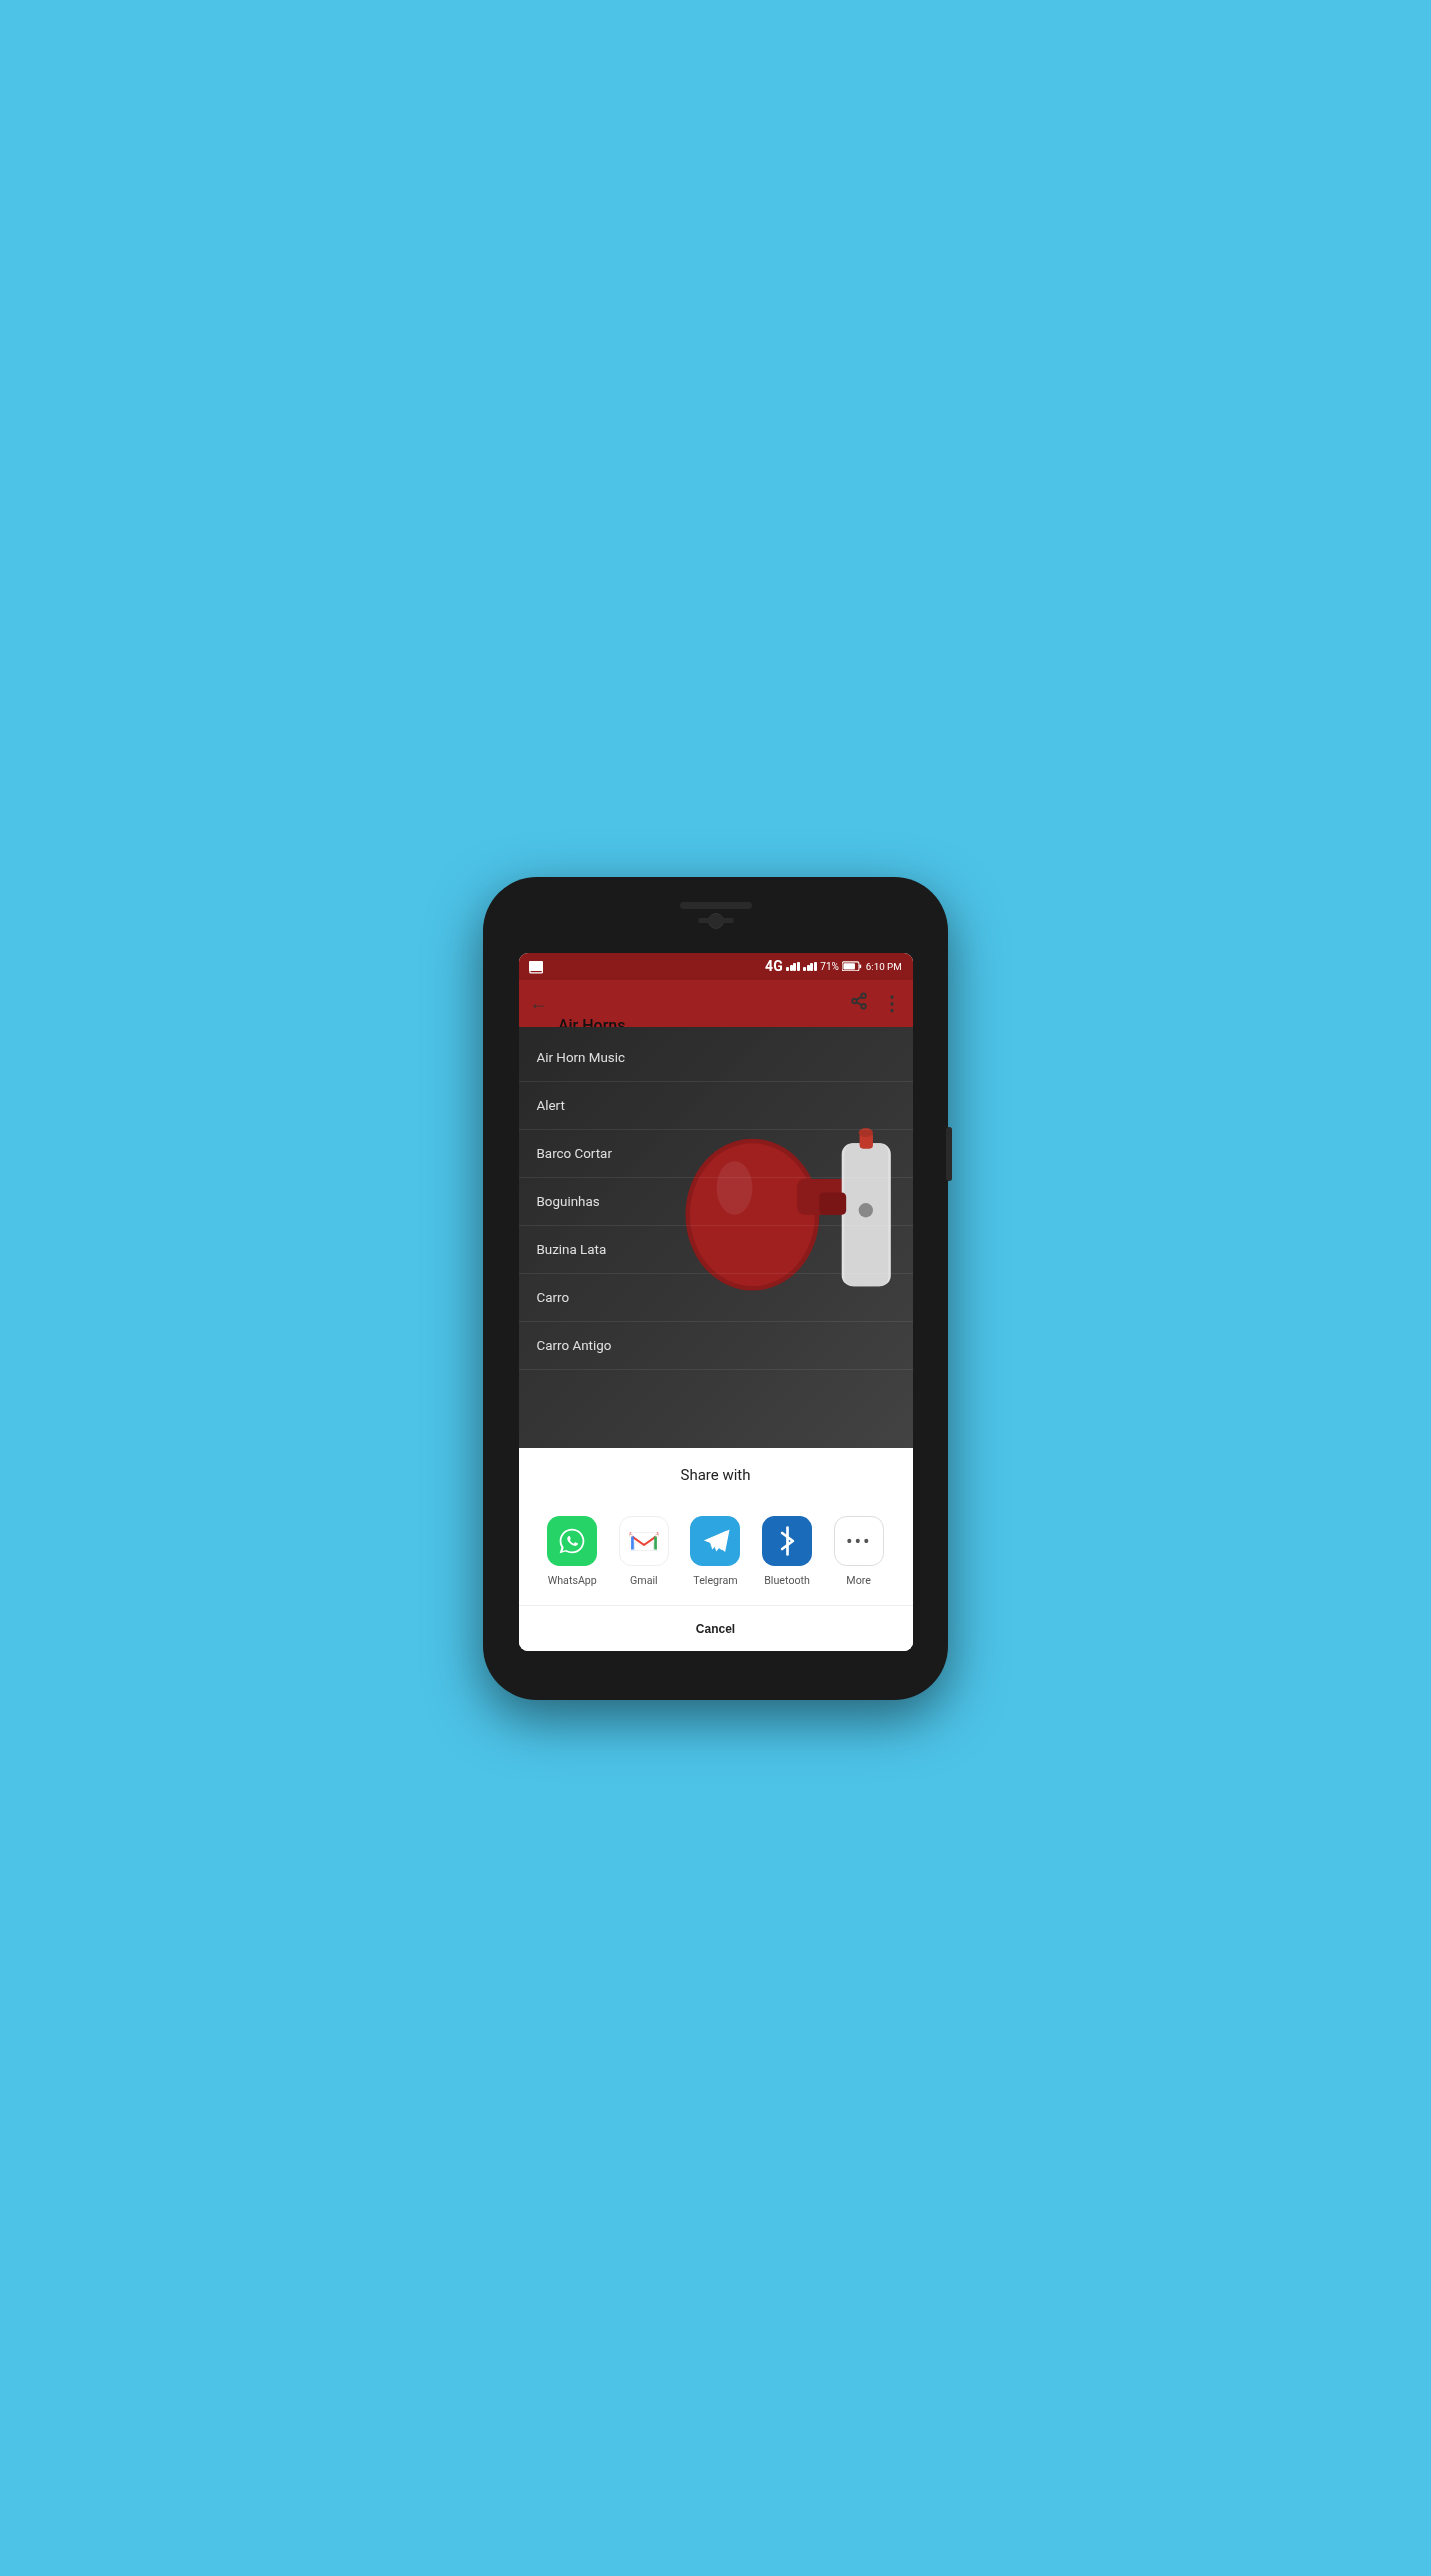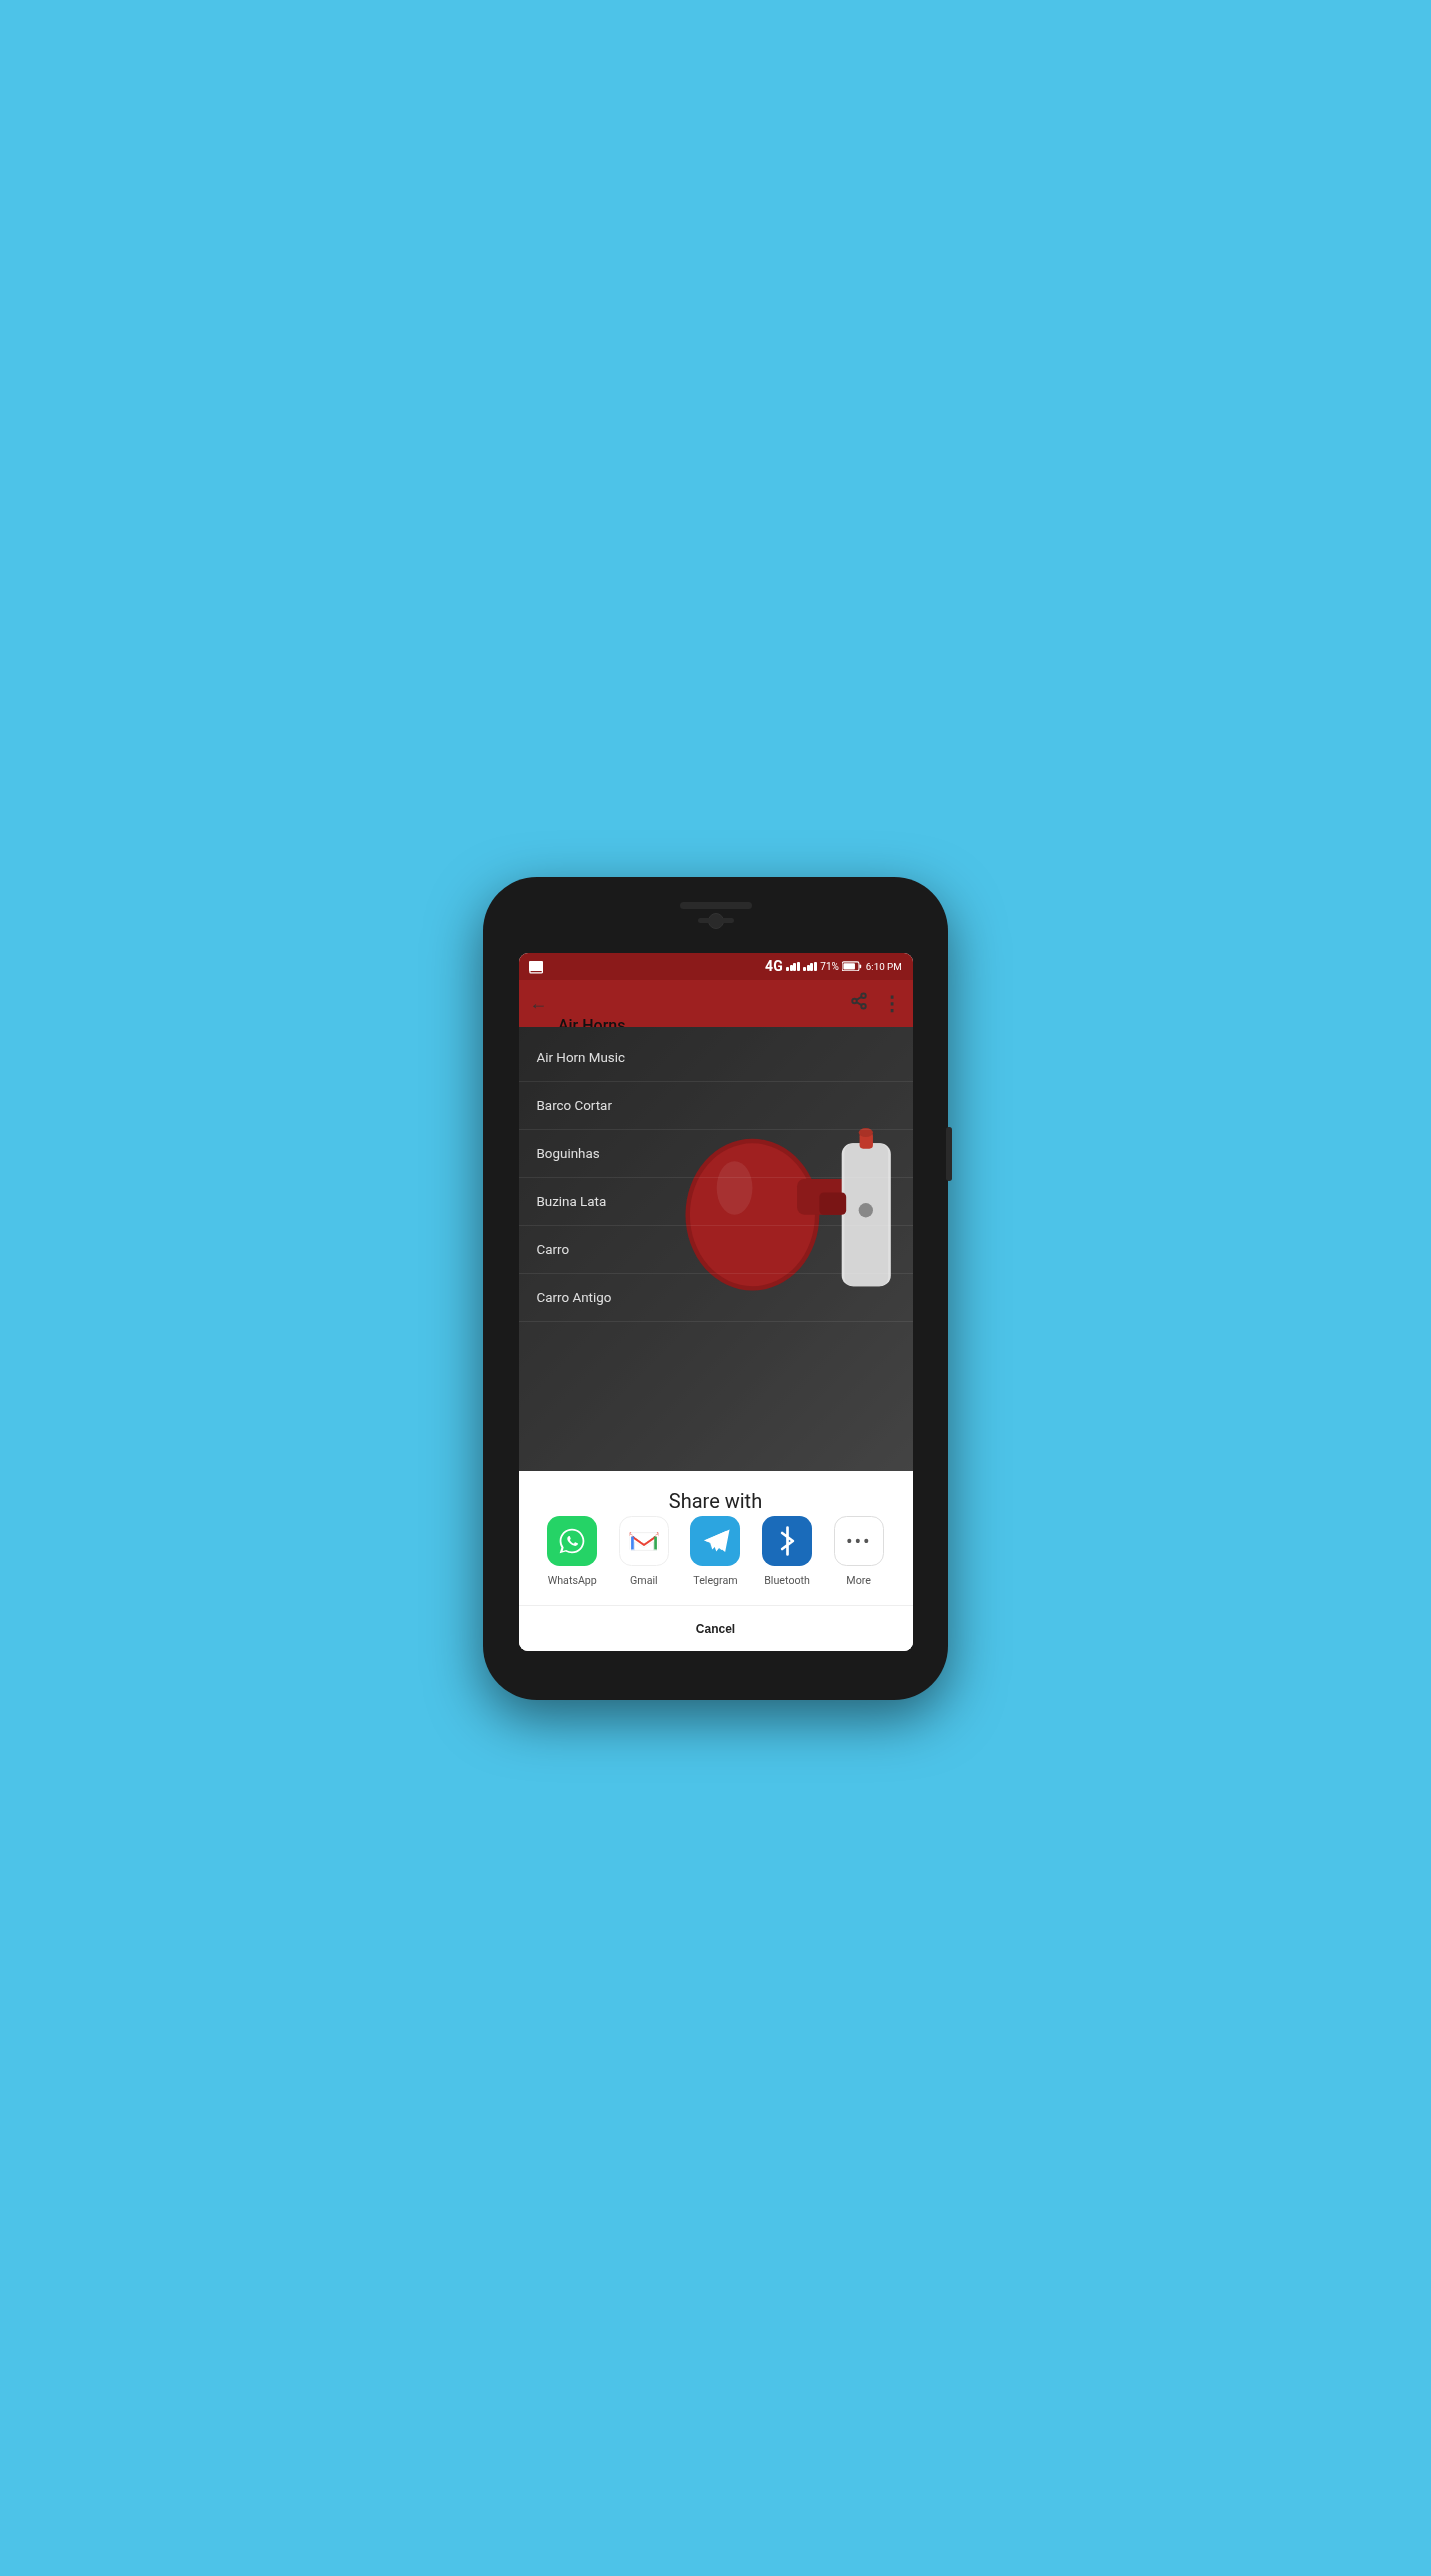--- a/index.html
+++ b/index.html
@@ -231,24 +231,24 @@
       left: 0;
       right: 0;
       background: white;
       border-radius: 0;
       z-index: 10;
       padding: 18px 0 0;
     }
 
     .share-title {
       text-align: center;
-      font-size: 20px;
+      font-size: 15px;
       font-weight: 400;
       color: #222;
-      margin-bottom: 3px;
+      margin-bottom: 32px;
     }
 
     .share-apps {
       display: flex;
       justify-content: space-around;
       padding: 0 18px 18px;
     }
 
     .share-app-item {
       display: flex;
@@ -392,20 +392,23 @@
       </svg>
 
       <div class="air-text" style="font-size:30px;bottom:125px;">Air</div>
       <div class="air-text2" style="font-size:30px;bottom:85px;">Hor...</div>
 
       <div class="menu-list">
         <div class="menu-item">
           <span>Air Horn Music</span>
         </div>
         <div class="menu-item">
+          <span>Alert</span>
+        </div>
+        <div class="menu-item">
           <span>Barco Cortar</span>
         </div>
         <div class="menu-item">
           <span>Boguinhas</span>
         </div>
         <div class="menu-item">
           <span>Buzina Lata</span>
         </div>
         <div class="menu-item">
           <span>Carro</span>

